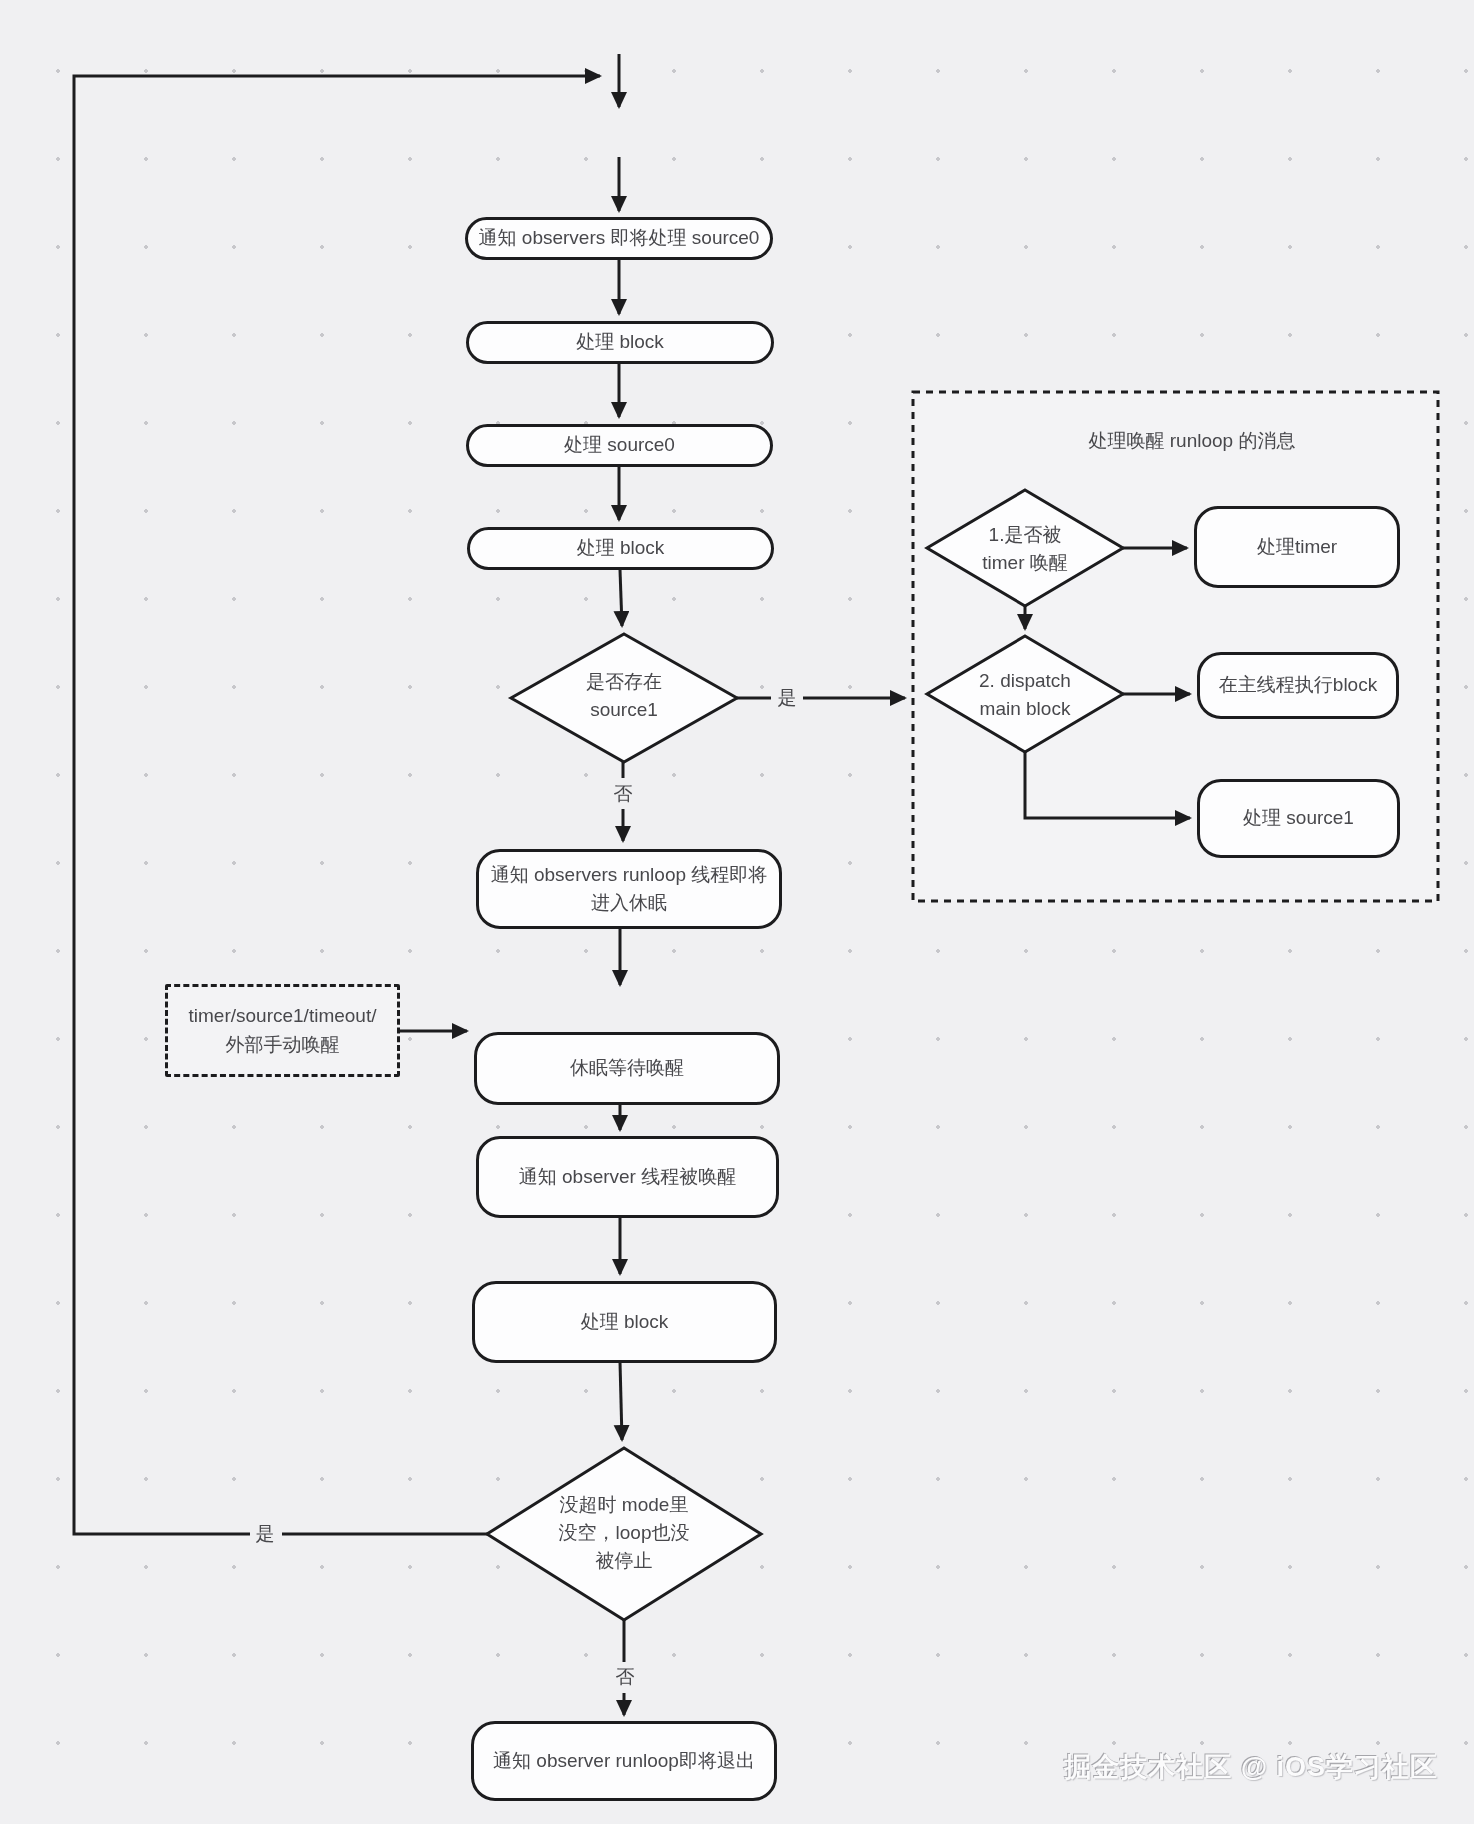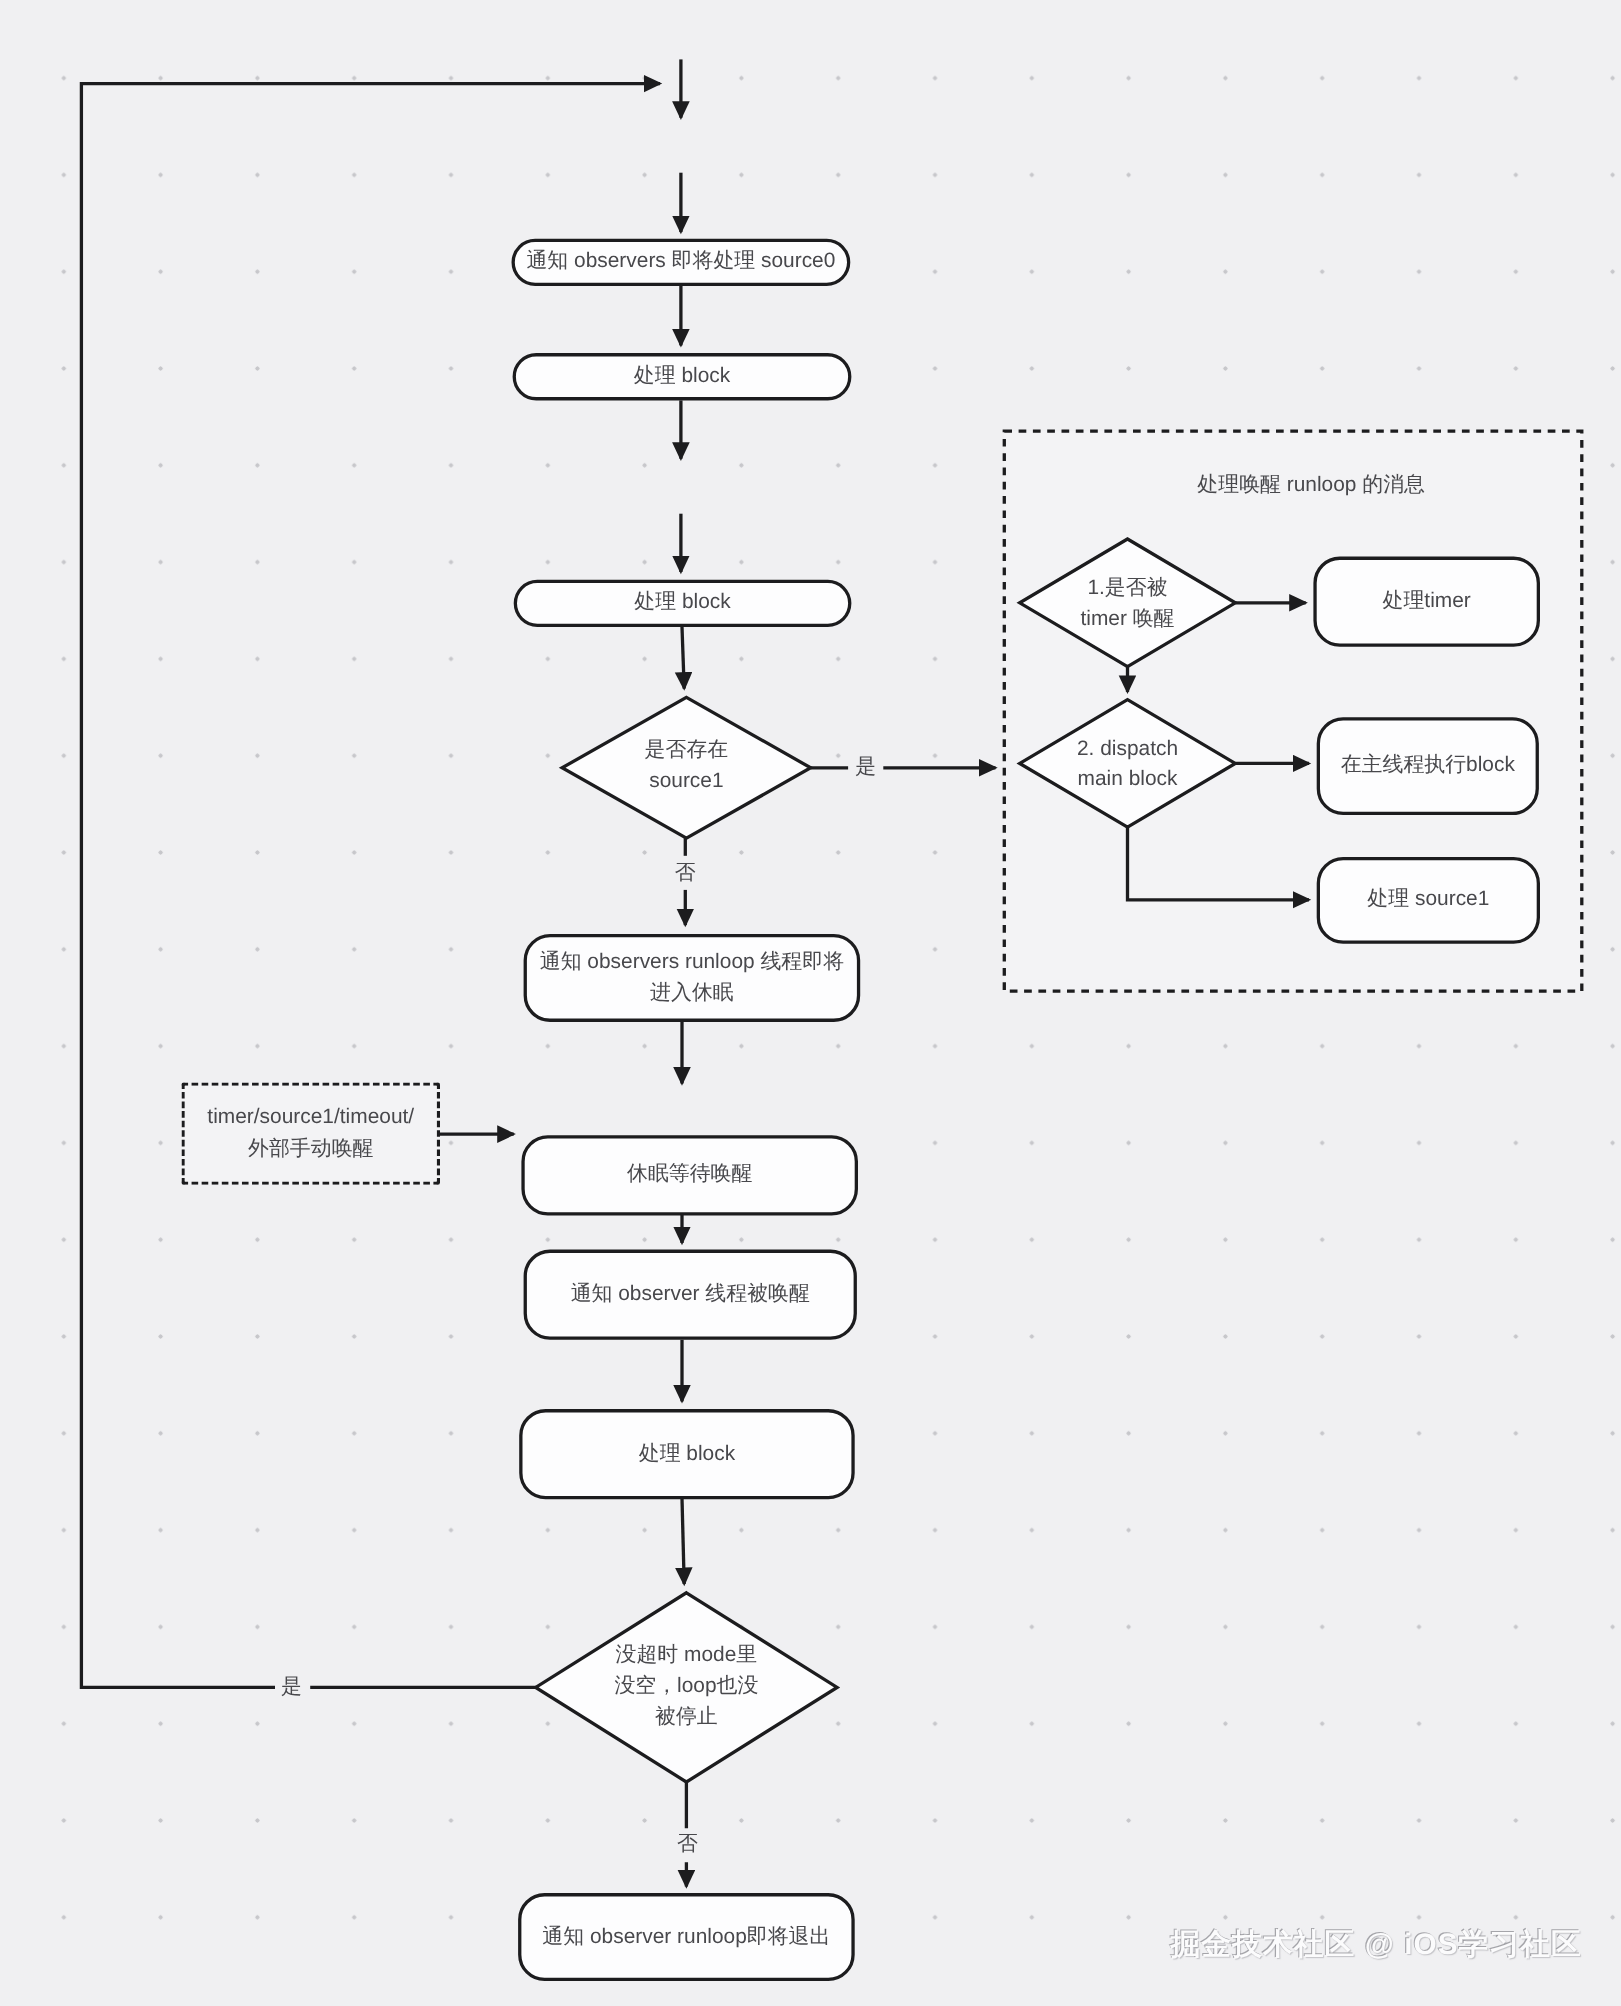--- a/index.html
+++ b/index.html
@@ -51,21 +51,21 @@
   #n-notify-source0{left:465px;top:217px;width:308px;height:43px;}
   #n-block1{left:466px;top:321px;width:308px;height:43px;}
   #n-source0{left:466px;top:424px;width:307px;height:43px;}
   #n-block2{left:467px;top:527px;width:307px;height:43px;}
   #n-notify-sleep{left:476px;top:849px;width:306px;height:80px;}
   #n-sleep-wait{left:474px;top:991px;width:306px;height:73px;margin-top:41px;}
   #n-woken{left:476px;top:1136px;width:303px;height:82px;}
   #n-block3{left:472px;top:1281px;width:305px;height:82px;}
   #n-exit{left:471px;top:1721px;width:306px;height:80px;}
   #n-handle-timer{left:1194px;top:506px;width:206px;height:82px;}
-  #n-main-block{left:1197px;top:652px;width:202px;height:89px;}
+  #n-main-block{left:1197px;top:652px;width:202px;height:67px;}
   #n-handle-source1{left:1197px;top:779px;width:203px;height:79px;}
   #n-wake-sources{
     left:165px;top:984px;width:235px;height:93px;
     background:#f3f3f5;border:3px dashed #1c1c1e;border-radius:2px;
   }
   #watermark{
     position:absolute;z-index:4;right:36px;top:1749px;
     font-size:27px;font-weight:700;letter-spacing:1px;color:#fbfbfc;
     text-shadow:-1px -1px 0 rgba(125,125,130,.65),1px 1px 1px rgba(150,150,155,.5);
     white-space:nowrap;
@@ -116,20 +116,21 @@
     <path d="M1025 752 L1025 818 L1190 818" stroke="#1c1c1e" stroke-width="3" fill="none" stroke-linejoin="miter" marker-end="url(#arrow)"></path>
 
     <polygon points="624,634 737,698 624,762 511,698" fill="#fdfdfe" stroke="#1c1c1e" stroke-width="3"></polygon>
     <polygon points="624,1448 761,1534 624,1620 487,1534" fill="#fdfdfe" stroke="#1c1c1e" stroke-width="3"></polygon>
     <polygon points="1025,490 1123,548 1025,606 927,548" fill="#fdfdfe" stroke="#1c1c1e" stroke-width="3"></polygon>
     <polygon points="1025,636 1123,694 1025,752 927,694" fill="#fdfdfe" stroke="#1c1c1e" stroke-width="3"></polygon>
   </svg>
 
   <div class="node pill" id="n-notify-source0">通知 observers 即将处理 source0</div>
   <div class="node pill" id="n-block1">处理 block</div>
+  <div class="node pill" id="n-source0">处理 source0</div>
   <div class="node pill" id="n-block2">处理 block</div>
   <div class="node round" id="n-notify-sleep">通知 observers runloop 线程即将
 进入休眠</div>
   <div class="node round" id="n-sleep-wait">休眠等待唤醒</div>
   <div class="node round" id="n-woken">通知 observer 线程被唤醒</div>
   <div class="node round" id="n-block3">处理 block</div>
   <div class="node round" id="n-exit">通知 observer runloop即将退出</div>
 
   <div class="node" id="n-wake-sources">timer/source1/timeout/
 外部手动唤醒</div>

